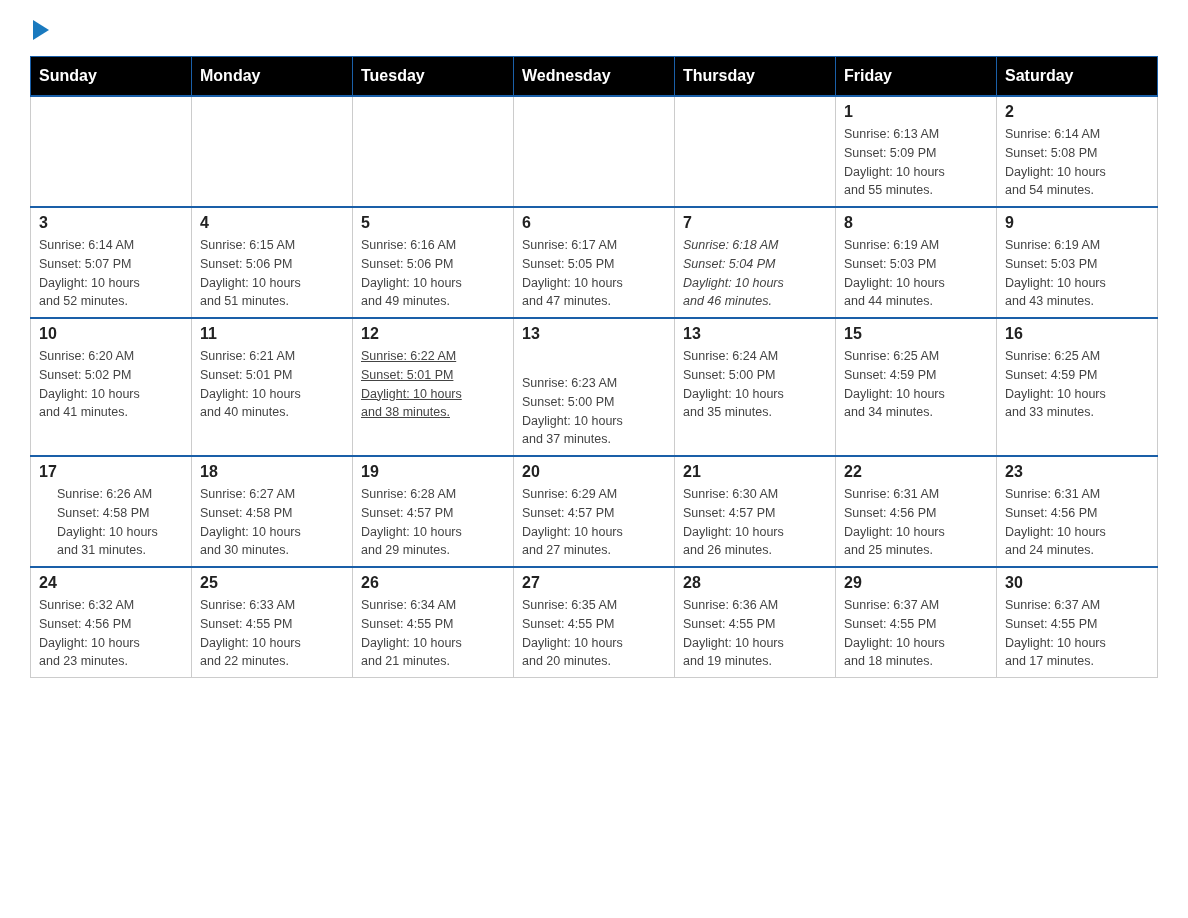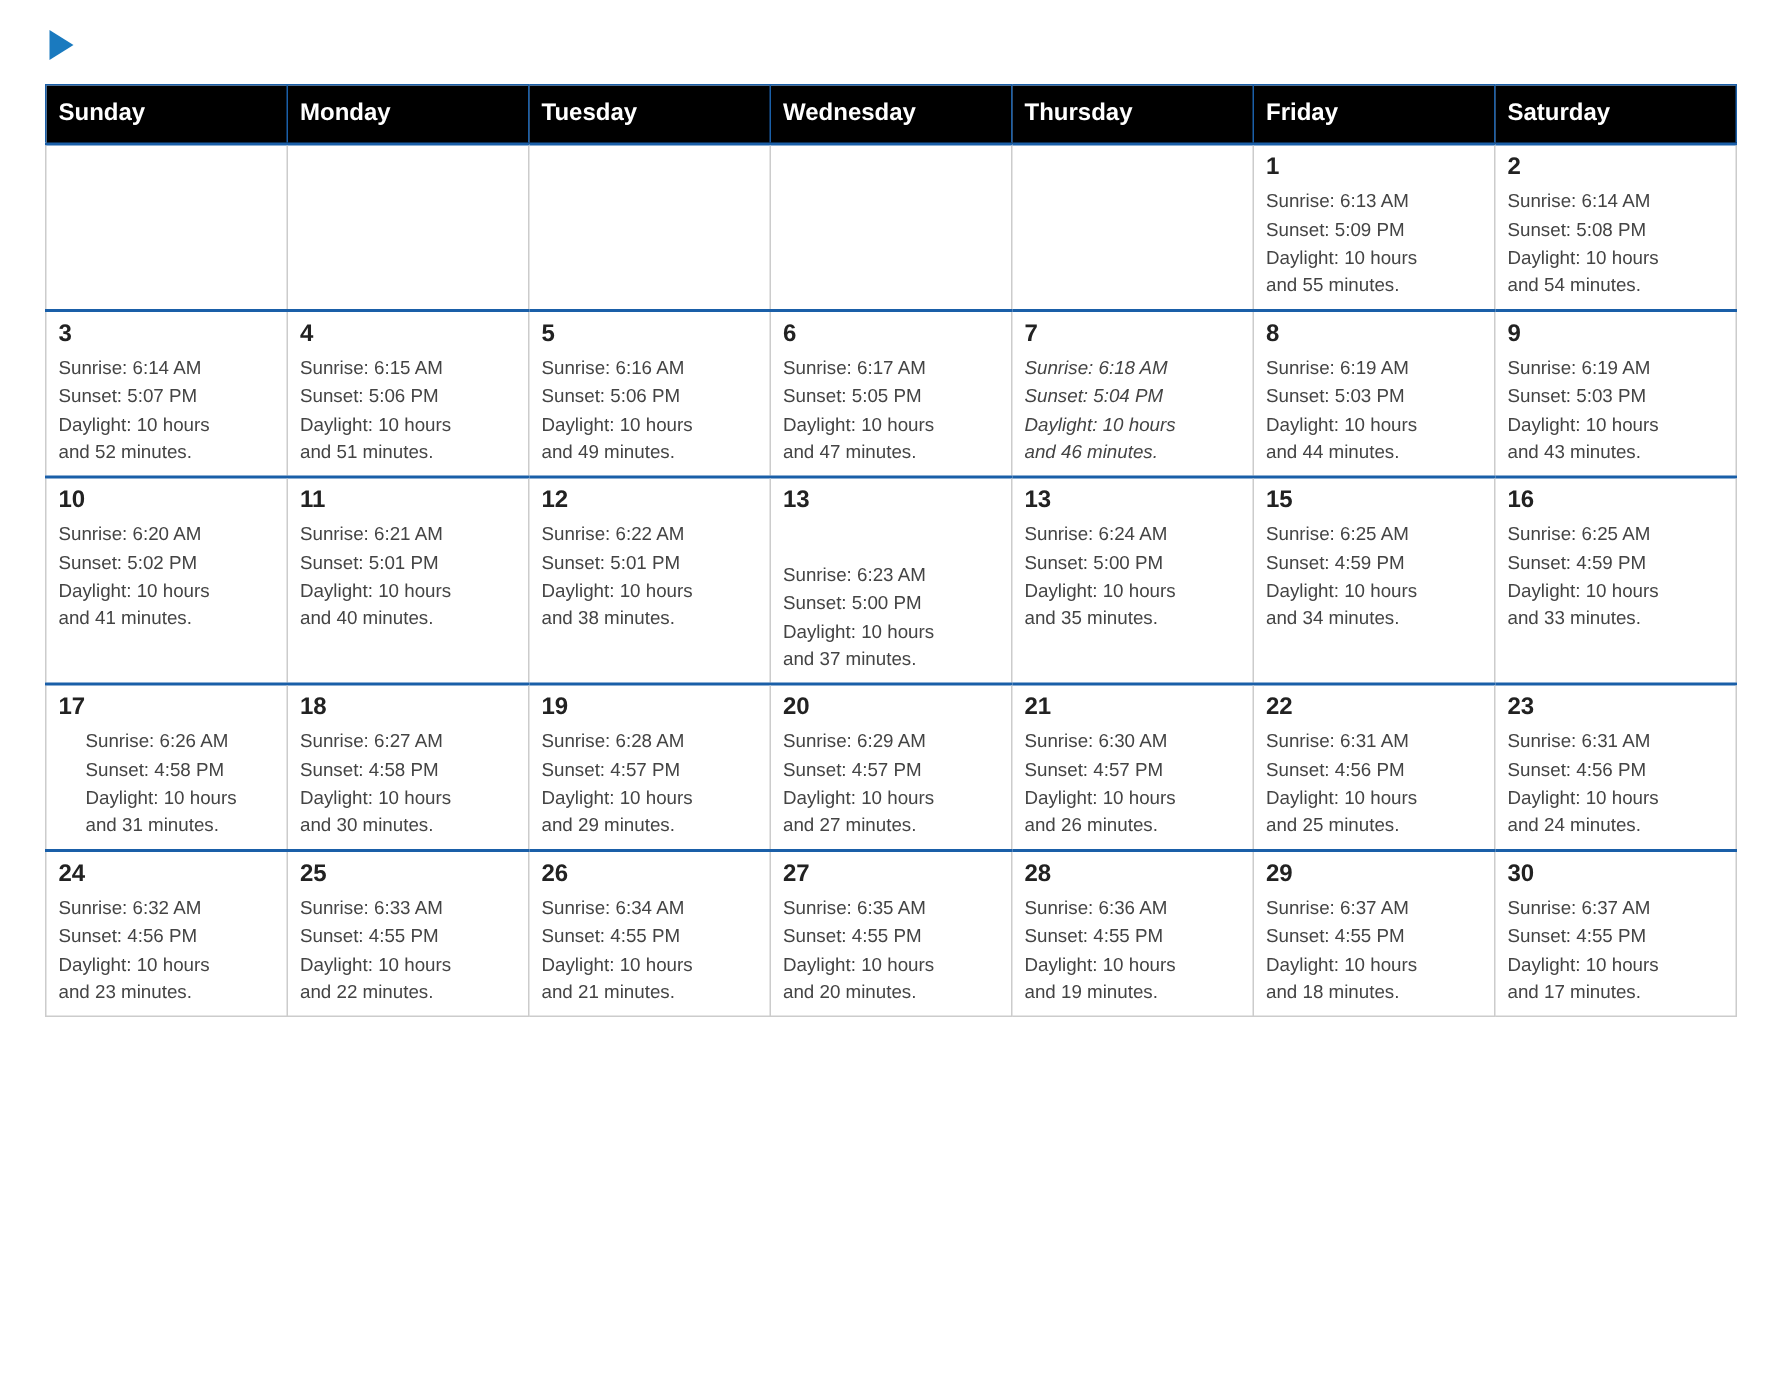--- a/index.html
+++ b/index.html
@@ -224,21 +224,21 @@
         </td>
         <td>
           <span class="day-number">11</span>
           <div class="day-info" style="white-space: pre-line;">Sunrise: 6:21 AM
 Sunset: 5:01 PM
 Daylight: 10 hours
 and 40 minutes.</div>
         </td>
         <td>
           <span class="day-number">12</span>
-          <div class="day-info" style="white-space: pre-line;">Sunrise: 6:22 AM
+          <div class="day-info" style="white-space: pre-line; text-decoration: underline;">Sunrise: 6:22 AM
 Sunset: 5:01 PM
 Daylight: 10 hours
 and 38 minutes.</div>
         </td>
         <td>
           <span class="day-number">13</span>
           <div class="day-info" style="white-space: pre-line; margin-top: 31px;">Sunrise: 6:23 AM
 Sunset: 5:00 PM
 Daylight: 10 hours
 and 37 minutes.</div>

